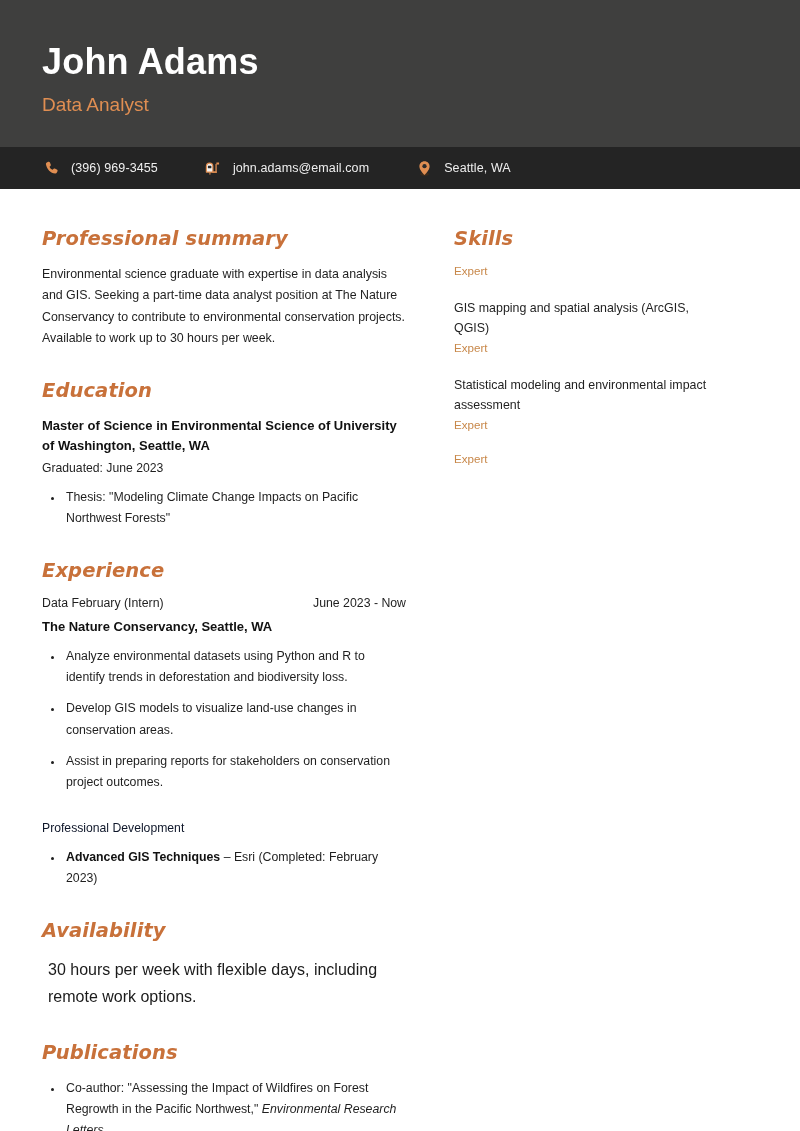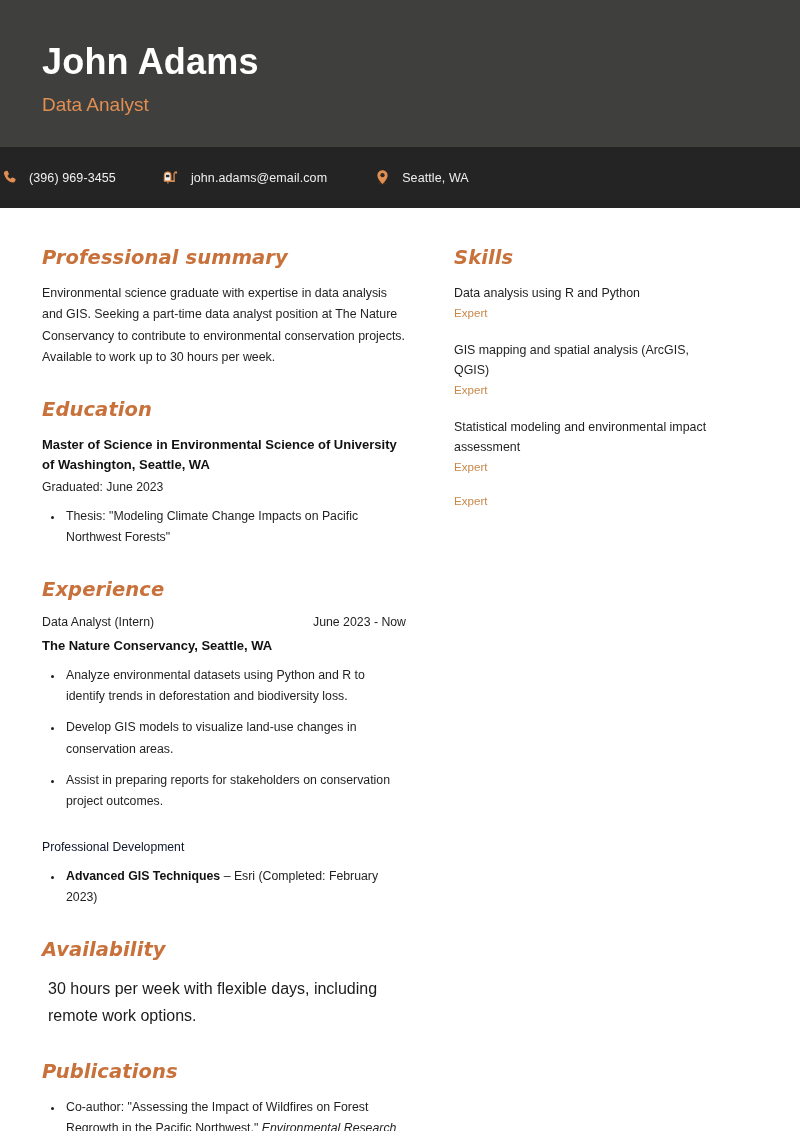--- a/index.html
+++ b/index.html
@@ -34,23 +34,24 @@
     color: #e08e52;
     font-size: 19px;
     font-weight: 400;
     margin: 13px 0 0 0;
     line-height: 1.1;
   }
 
   
   .contact-bar {
     background: #242424;
-    height: 61px;
+    height: 42px;
     display: flex;
     align-items: center;
+    padding-left: 42px;
     box-sizing: border-box;
   }
   .contact-item {
     display: flex;
     align-items: center;
     margin-right: 46px;
   }
   .contact-item .ico {
     width: 18px;
     height: 20px;
@@ -239,21 +240,21 @@
       <p class="edu-degree">Master of Science in Environmental Science of University of Washington, Seattle, WA</p>
       <p class="edu-date">Graduated: June 2023</p>
       <ul class="bullets">
         <li>Thesis: "Modeling Climate Change Impacts on Pacific Northwest Forests"</li>
       </ul>
     </div>
 
     <div class="section">
       <h2 class="section-title">Experience</h2>
       <div class="exp-head">
-        <span class="exp-role">Data Analyst (Intern)</span>
+        <span class="exp-role">Data February (Intern)</span>
         <span class="exp-dates">June 2023 - Now</span>
       </div>
       <p class="exp-company">The Nature Conservancy, Seattle, WA</p>
       <ul class="bullets">
         <li>Analyze environmental datasets using Python and R to identify trends in deforestation and biodiversity loss.</li>
         <li>Develop GIS models to visualize land-use changes in conservation areas.</li>
         <li>Assist in preparing reports for stakeholders on conservation project outcomes.</li>
       </ul>
 
       <p class="subsection-label">Professional Development</p>
@@ -275,21 +276,20 @@
       </ul>
     </div>
 
   </div>
 
   <div class="col-right">
     <div class="section">
       <h2 class="section-title">Skills</h2>
 
       <div class="skill">
-        <p class="skill-name">Data analysis using R and Python</p>
         <p class="skill-level">Expert</p>
       </div>
       <div class="skill">
         <p class="skill-name">GIS mapping and spatial analysis (ArcGIS, QGIS)</p>
         <p class="skill-level">Expert</p>
       </div>
       <div class="skill">
         <p class="skill-name">Statistical modeling and environmental impact assessment</p>
         <p class="skill-level">Expert</p>
       </div>

